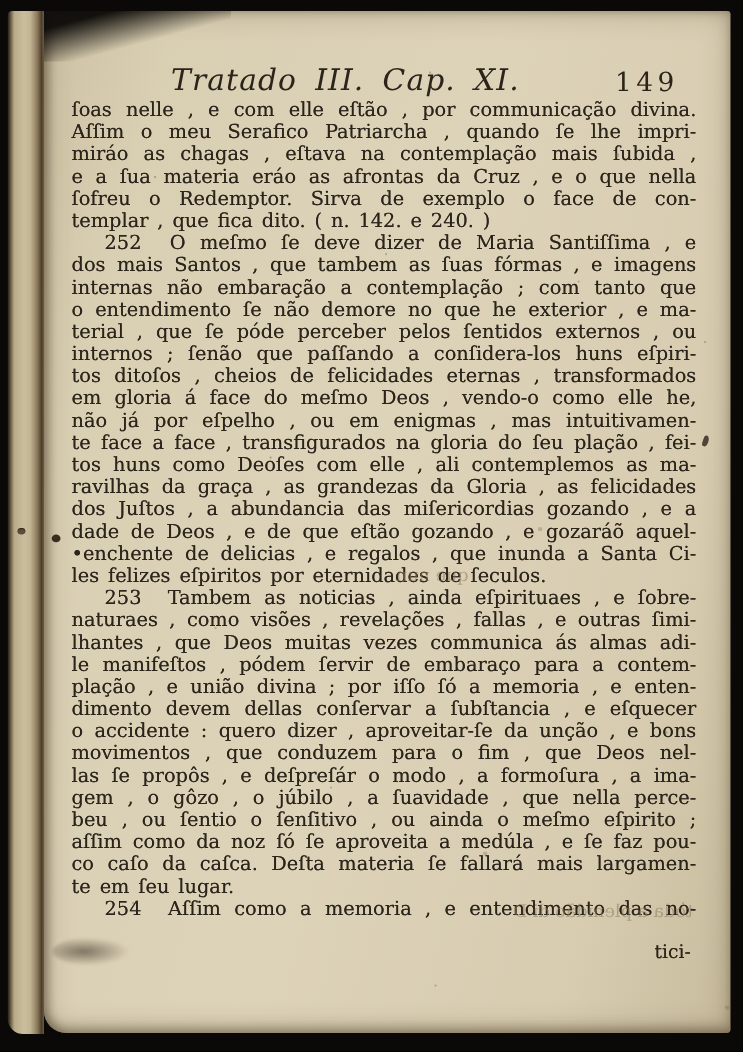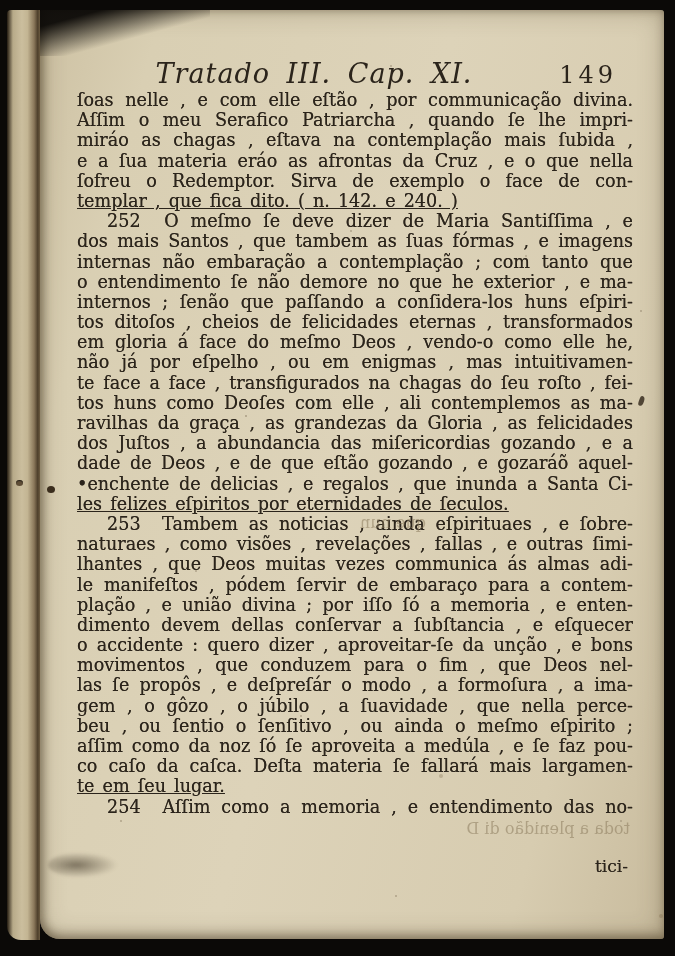--- a/index.html
+++ b/index.html
@@ -20,24 +20,24 @@
   .corner-shade{position:absolute;left:0;top:0;width:170px;height:46px;pointer-events:none;
     background:linear-gradient(to bottom right,rgba(10,8,6,.95) 18%,rgba(10,8,6,0) 58%);}
   
   .header{position:absolute;left:25px;right:31px;top:48px;height:36px;}
   .title{position:absolute;left:0;right:70px;text-align:center;
     font-style:italic;font-size:27px;letter-spacing:1px;word-spacing:7px;}
   .pagenum{position:absolute;right:16px;top:3px;font-size:24px;letter-spacing:4px;}
   
   .body{position:absolute;left:25px;right:31px;top:80px;
     font-size:17.6px;word-spacing:2.5px;
-    text-shadow:0 0 0.6px rgba(43,36,27,.75);margin-left:12px;}
+    text-shadow:0 0 0.6px rgba(43,36,27,.75);}
   .line{line-height:20.2px;height:20.2px;white-space:nowrap;
     text-align:justify;text-align-last:justify;overflow:visible;}
-  .line.endline{text-align-last:left;text-decoration:underline;}
+  .line.endline{text-align-last:left;}
   .line.indent{text-indent:30px;}
   .catchword{position:absolute;right:36px;top:846px;font-size:17px;
     text-shadow:0 0 0.6px rgba(43,36,27,.75);}
   
   .ghost{position:absolute;transform:scaleX(-1);color:#8d7d5f;opacity:.55;
     filter:blur(0.7px);font-size:16px;white-space:nowrap;}
   .ghost1{left:320px;top:503px;}
   .ghost2{left:150px;top:809px;width:440px;}
   .ink-dot{position:absolute;border-radius:50%;background:#3a2d1d;}
   .dot-margin{left:7px;top:476px;width:8px;height:7px;}
@@ -77,25 +77,26 @@
         <div class="line">ſoas nelle , e com elle eſtão , por communicação divina.</div>
         <div class="line">Aſſim o meu Serafico Patriarcha , quando ſe lhe impri-</div>
         <div class="line">miráo as chagas , eſtava na contemplação mais ſubida ,</div>
         <div class="line">e a ſua materia eráo as afrontas da Cruz , e o que nella</div>
         <div class="line">ſofreu o Redemptor. Sirva de exemplo o face de con-</div>
         <div class="line endline">templar , que fica dito. ( n. 142. e 240. )</div>
         <div class="line indent">252&nbsp;&nbsp;O meſmo ſe deve dizer de Maria Santiſſima , e</div>
         <div class="line">dos mais Santos , que tambem as ſuas fórmas , e imagens</div>
         <div class="line">internas não embaração a contemplação ; com tanto que</div>
         <div class="line">o entendimento ſe não demore no que he exterior , e ma-</div>
+        <div class="line">terial , que ſe póde perceber pelos ſentidos externos , ou</div>
         <div class="line">internos ; ſenão que paſſando a conſidera-los huns eſpiri-</div>
         <div class="line">tos ditoſos , cheios de felicidades eternas , transformados</div>
         <div class="line">em gloria á face do meſmo Deos , vendo-o como elle he,</div>
         <div class="line">não já por eſpelho , ou em enigmas , mas intuitivamen-</div>
-        <div class="line">te face a face , transfigurados na chagas do ſeu roſto , fei-</div>
+        <div class="line">te face a face , transfigurados na gloria do ſeu plação , fei-</div>
         <div class="line">tos huns como Deoſes com elle , ali contemplemos as ma-</div>
         <div class="line">ravilhas da graça , as grandezas da Gloria , as felicidades</div>
         <div class="line">dos Juſtos , a abundancia das miſericordias gozando , e a</div>
         <div class="line">dade de Deos , e de que eſtão gozando , e gozaráõ aquel-</div>
         <div class="line">•enchente de delicias , e regalos , que inunda a Santa Ci-</div>
         <div class="line endline">les felizes eſpiritos por eternidades de ſeculos.</div>
         <div class="line indent">253&nbsp;&nbsp;Tambem as noticias , ainda eſpirituaes , e ſobre-</div>
         <div class="line">naturaes , como visões , revelações , fallas , e outras ſimi-</div>
         <div class="line">lhantes , que Deos muitas vezes communica ás almas adi-</div>
         <div class="line">le manifeſtos , pódem ſervir de embaraço para a contem-</div>

